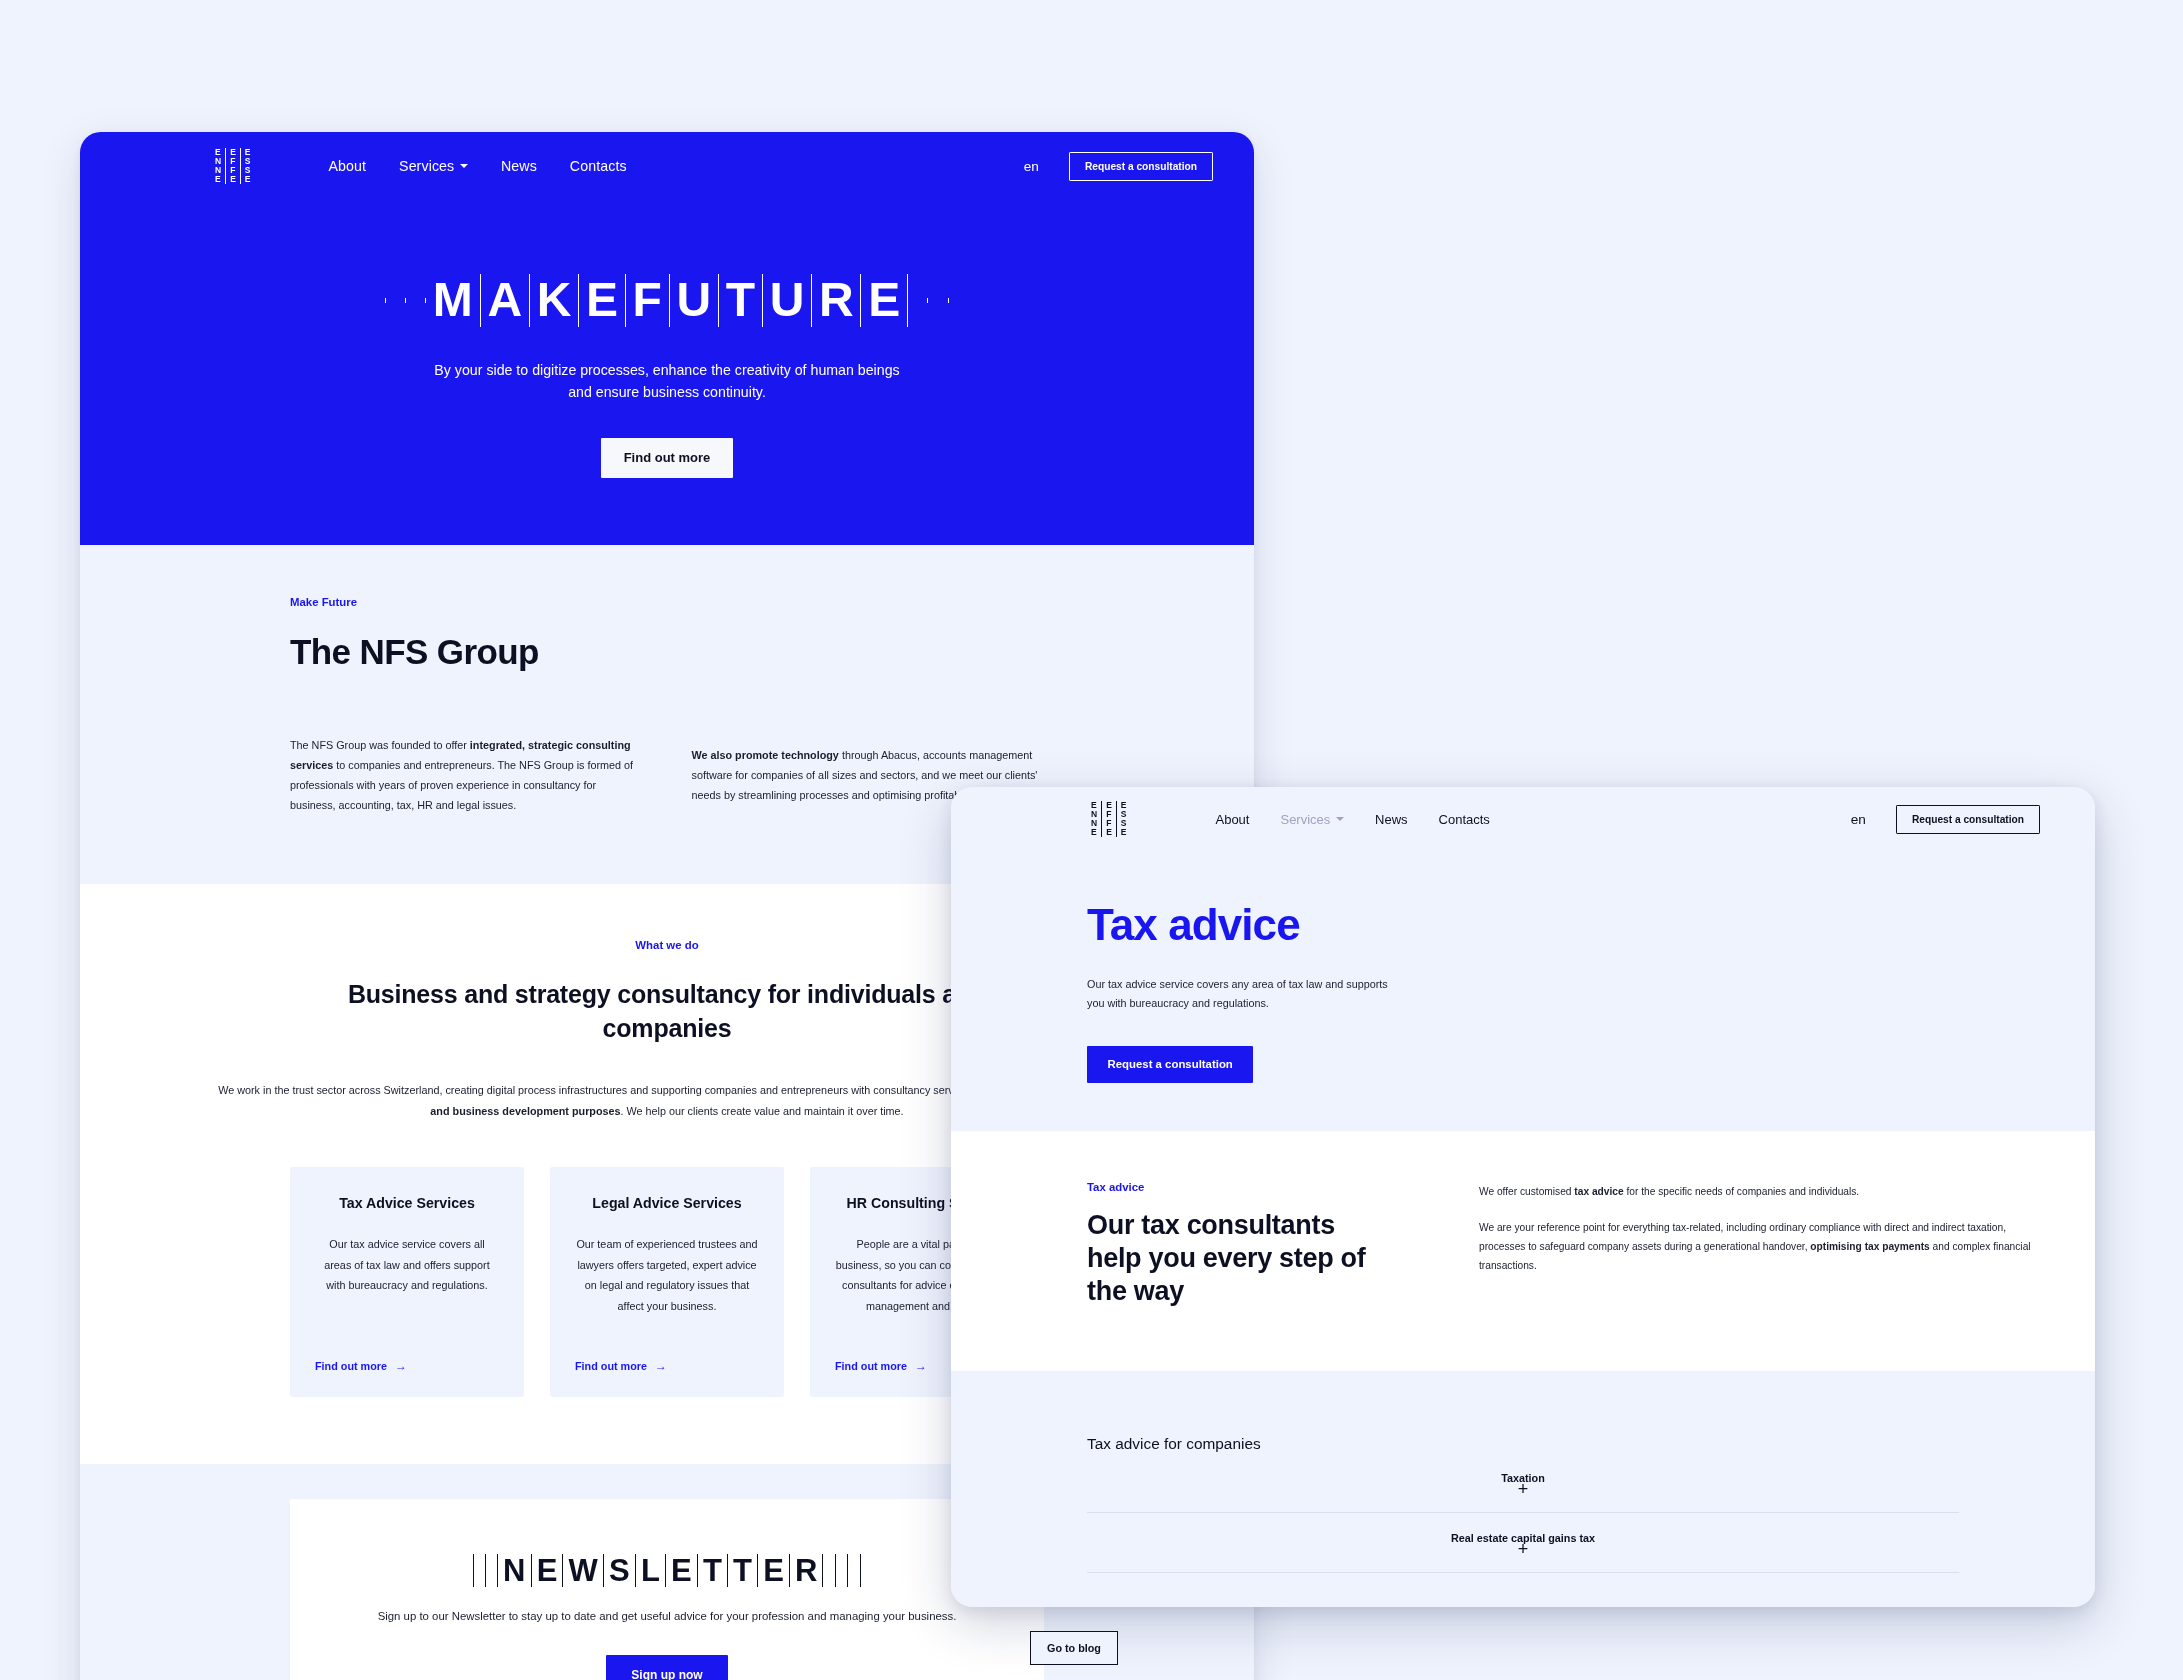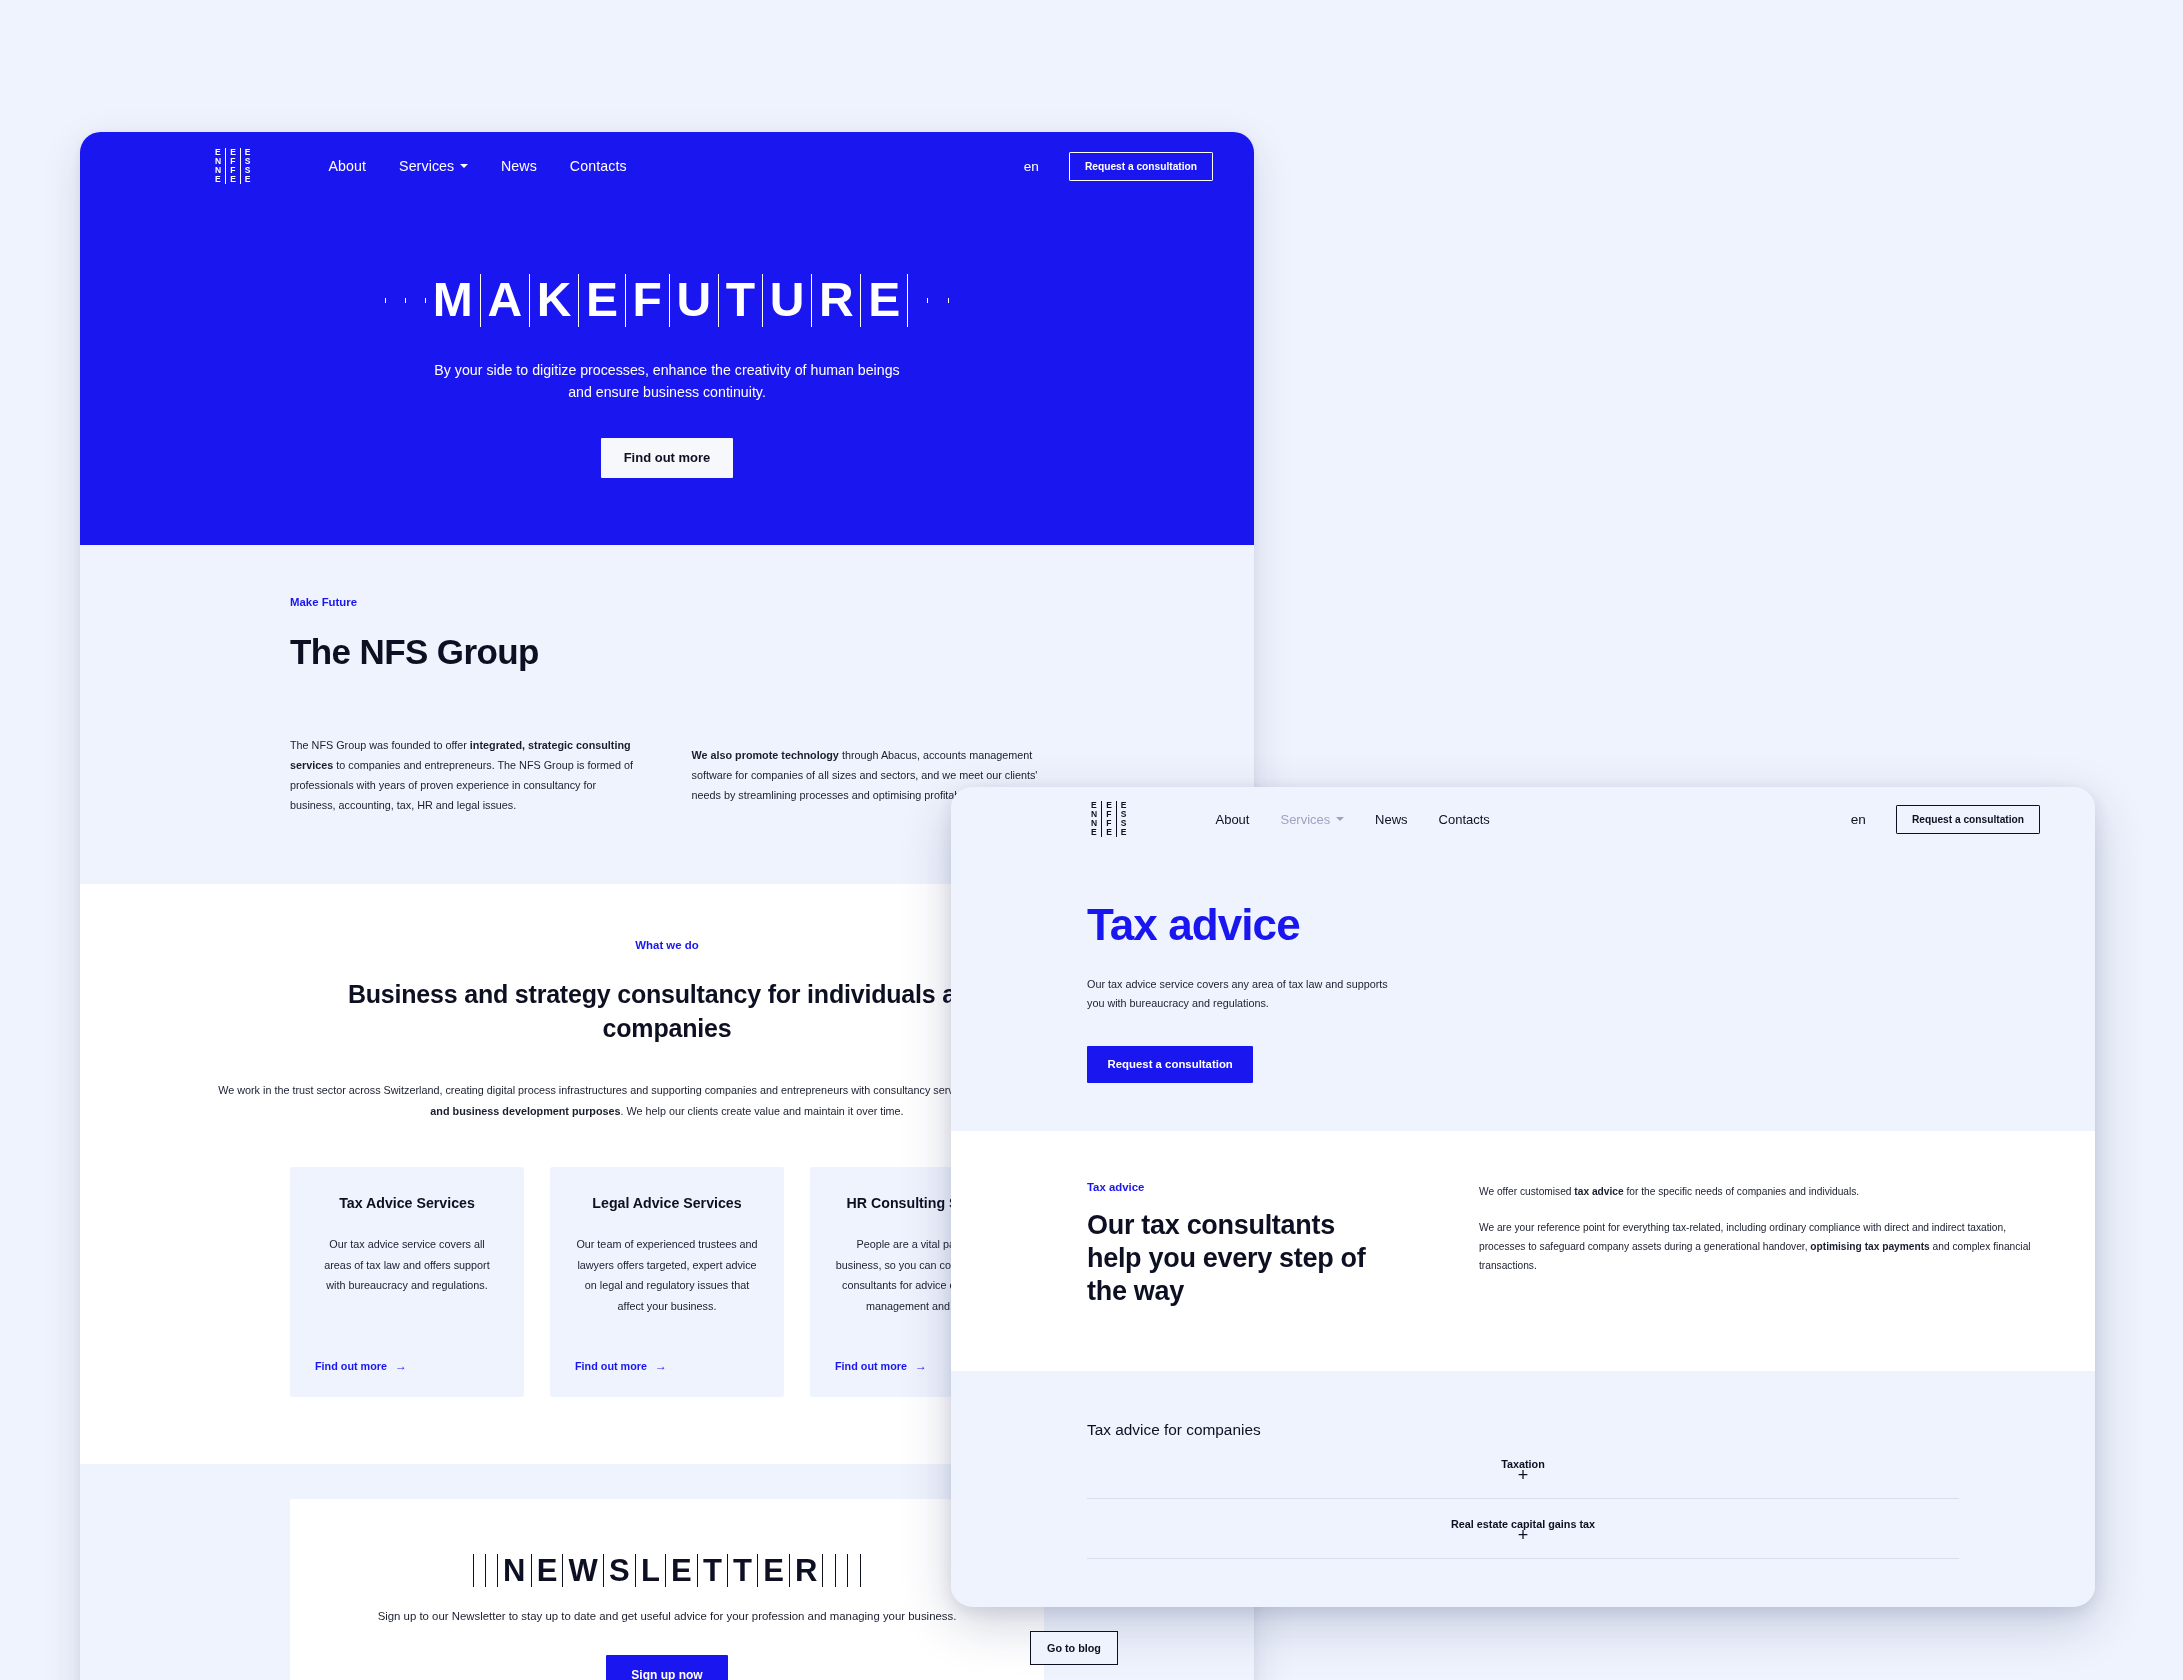--- a/index.html
+++ b/index.html
@@ -149,21 +149,21 @@
     background: #1a16f0; color: #ffffff; font-size: 11.4px; font-weight: 700;
     padding: 12.5px 20.5px; border-radius: 1.1px;
   }
   .w2-mid { background: #ffffff; padding: 50px 63px 63px 136px; display: flex; gap: 85px; }
   .w2-mid-left { width: 307px; }
   .w2-h2 { font-size: 27px; font-weight: 700; color: #0d1022; line-height: 1.22; margin-top: 16px; letter-spacing: -0.3px; }
   .w2-mid-right { flex: 1; padding-top: 2.3px; }
   .w2-mid-right p { font-size: 10.2px; line-height: 1.85; color: #1a1d2e; }
   .w2-mid-right p + p { margin-top: 17px; }
   .w2-mid-right b { font-weight: 700; }
-  .w2-acc { background: #eff3fd; padding: 50px 136px 40px 136px; }
+  .w2-acc { background: #eff3fd; padding: 64px 136px 40px 136px; }
   .w2-acc-h { font-size: 15.4px; color: #0d1022; font-weight: 400; }
   .acc-item {
     display: flex; align-items: center; justify-content: space-between;
     border-bottom: 1.1px solid #d9dfef;
     padding: 19.3px 0 17px;
     flex-direction: column;
   }
   .acc-item:first-of-type { margin-top: 42px; }
   .acc-label { font-size: 10.8px; font-weight: 700; color: #0d1022; }
   .acc-plus { font-size: 18px; color: #0d1022; line-height: .6; font-weight: 300; }

